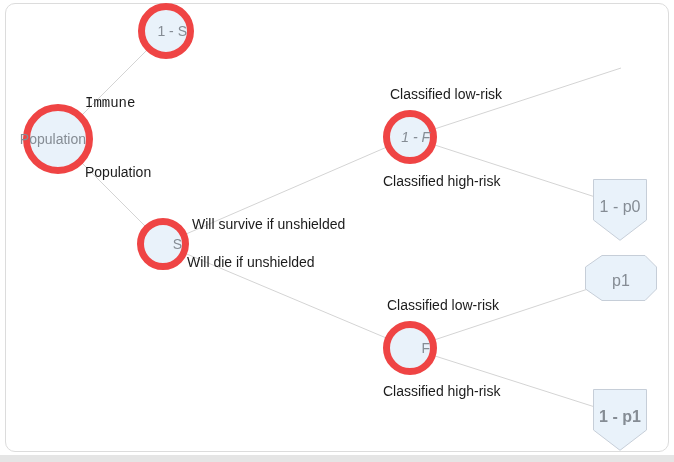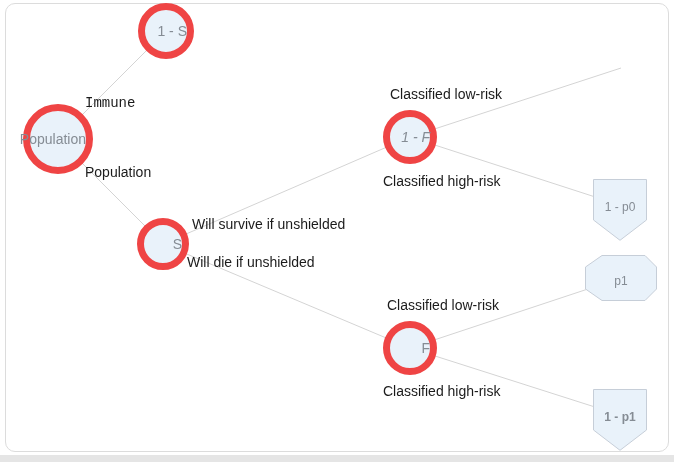--- a/index.html
+++ b/index.html
@@ -53,21 +53,21 @@
   .poly-node { display: block; }
   .poly-node svg { position: absolute; left: 0; top: 0; display: block; }
   .poly-node .shape-fill { fill: #e9f2fa; stroke: #c6ced8; stroke-width: 1; }
   .poly-label {
     position: absolute;
     left: 0; right: 0; top: 0;
     display: flex;
     align-items: center;
     justify-content: center;
     color: #858c94;
-    font-size: 12px;
+    font-size: 16px;
   }
   .banner .poly-label { height: 56px; }
   .octagon .poly-label { height: 52px; }
   .edge-label {
     position: absolute;
     font-size: 14px;
     color: #1b1b1b;
     white-space: nowrap;
   }
 </style>

